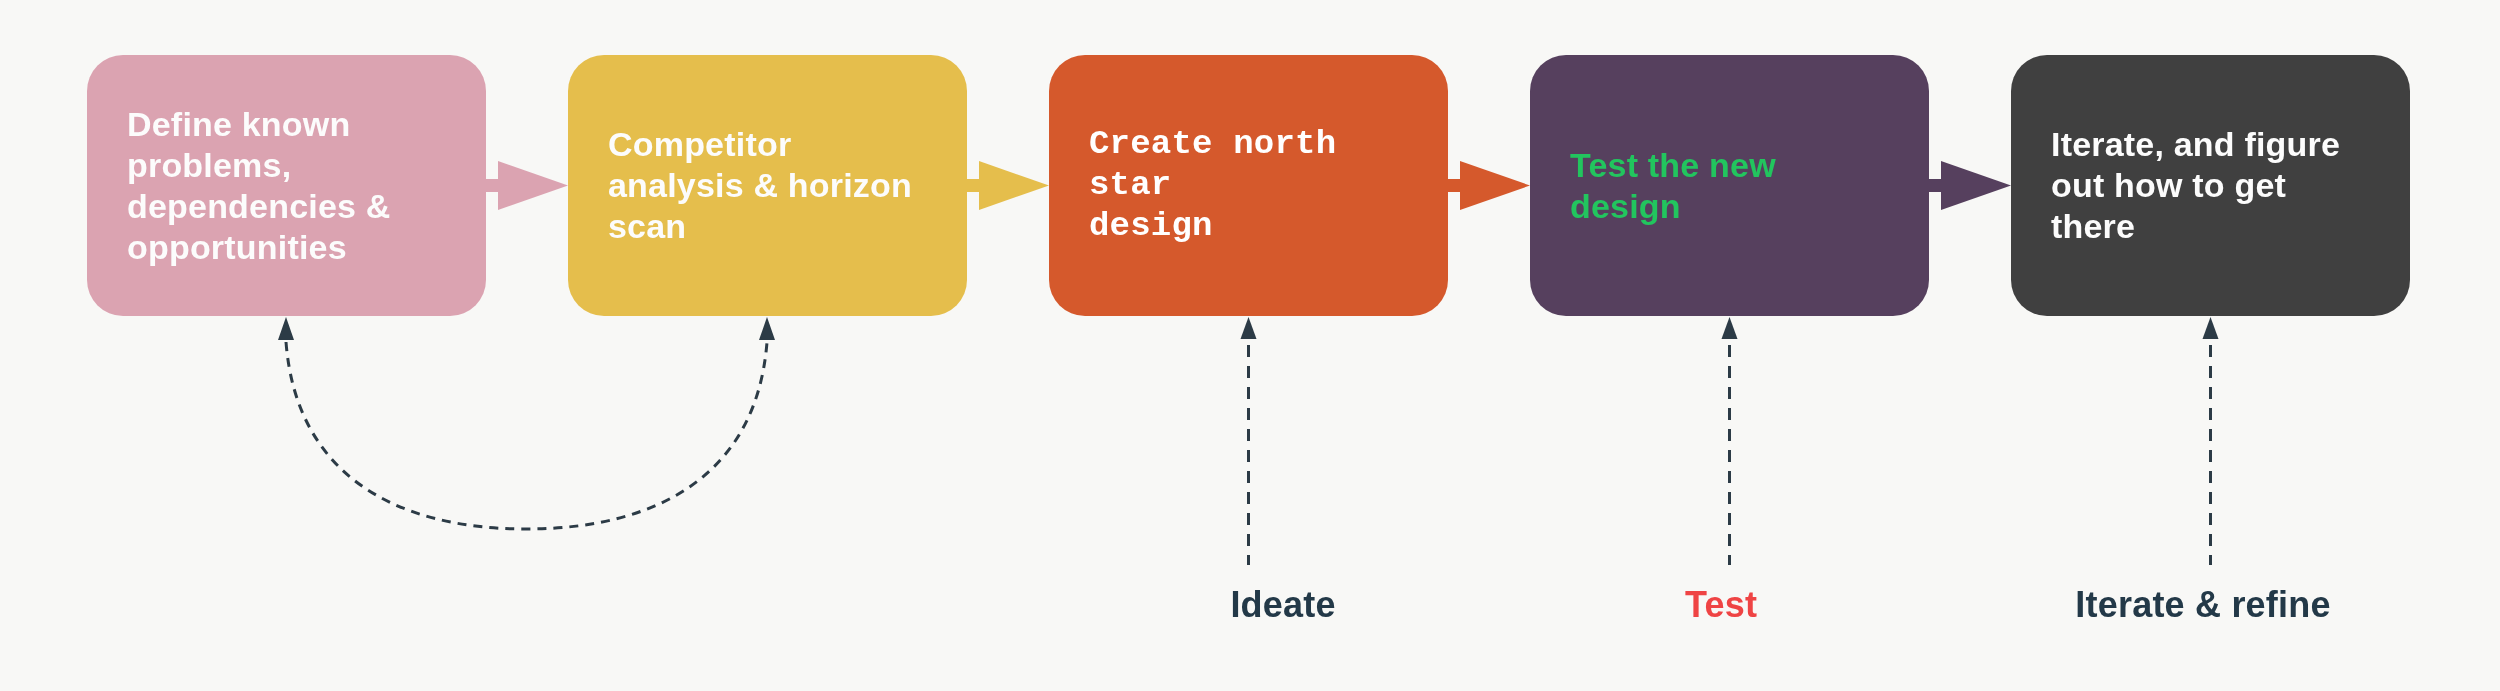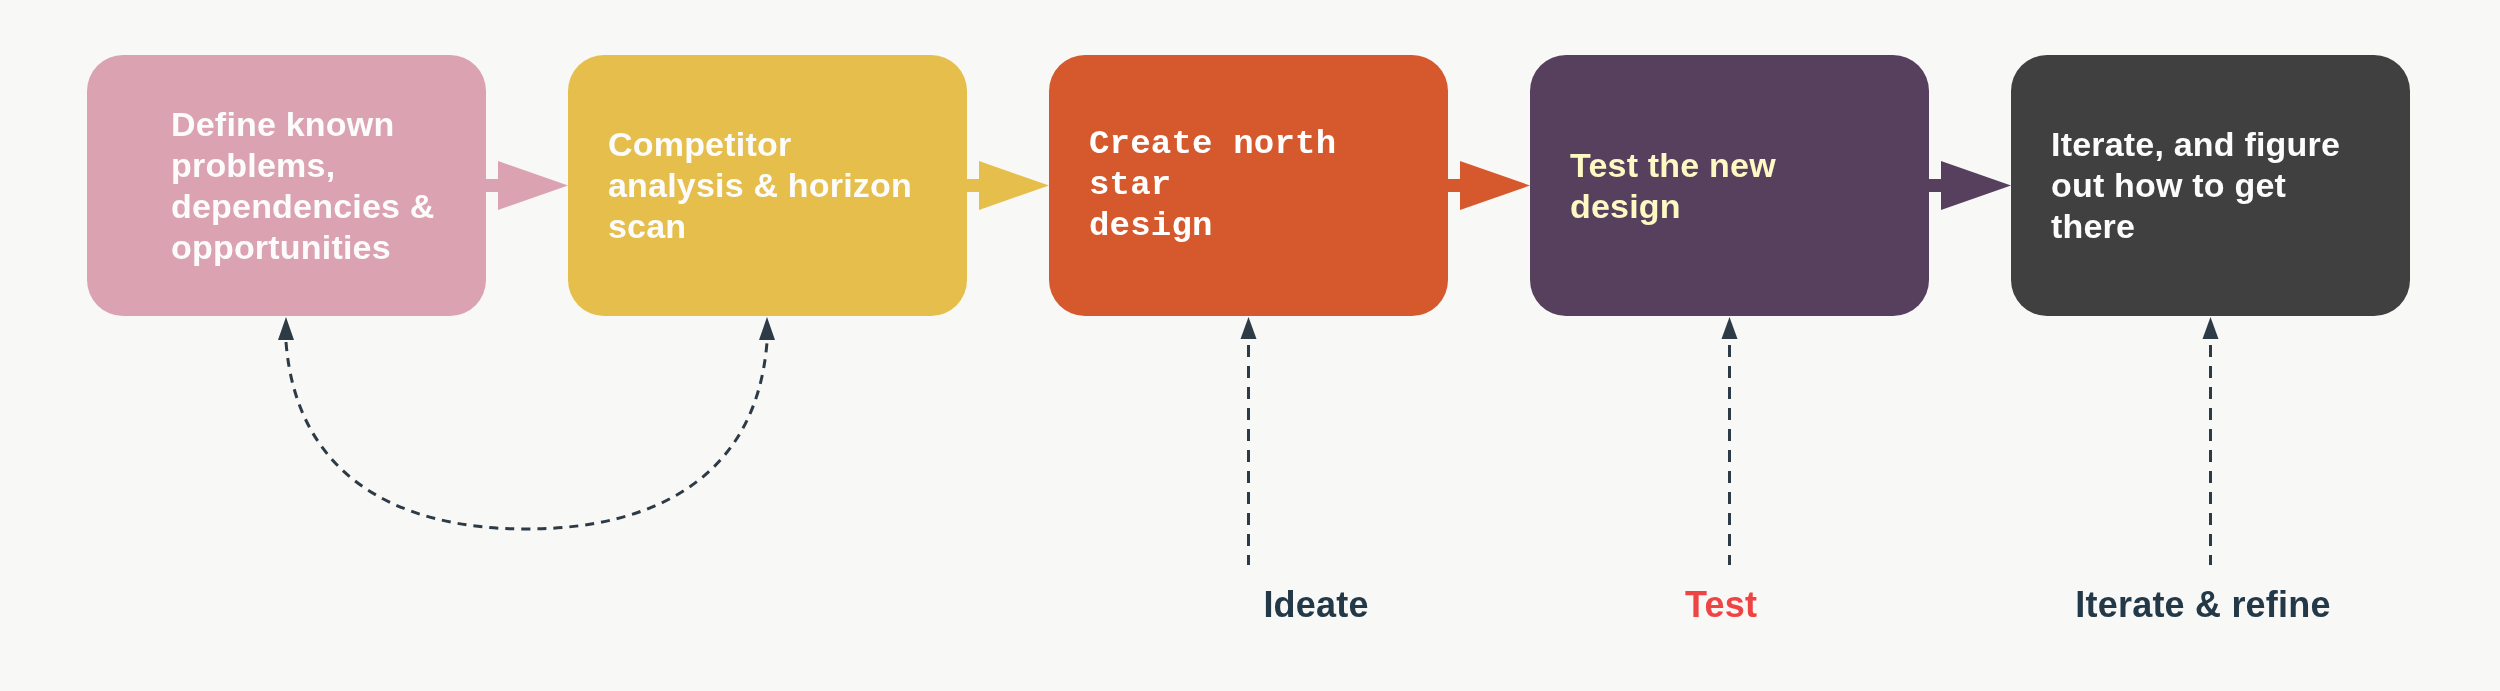--- a/index.html
+++ b/index.html
@@ -45,46 +45,46 @@
   }
   .phase-label {
     position: absolute;
     transform: translateX(-50%);
     font-size: 36px;
     font-weight: 700;
     white-space: nowrap;
     letter-spacing: 0.2px;
   }
   .phase-define  { left: 513px;  top: 595px; }
-  .phase-ideate  { left: 1316px; top: 584px; }
+  .phase-ideate  { left: 1283px; top: 584px; }
   .phase-test    { left: 1721px; top: 584px; }
   .phase-iterate { left: 2203px; top: 584px; }
 </style>
 </head>
 <body>
 
 <div class="canvas" style="background: rgb(248, 248, 246);">
 
-  <section class="step step-1" style="background: rgb(219, 163, 177); padding-left: 44px;">
+  <section class="step step-1" style="background: rgb(219, 163, 177);">
     <p class="step-label" style="color: rgb(252, 252, 252);">Define known
 problems,
 dependencies &amp;
 opportunities</p>
   </section>
   <section class="step step-2" style="background: rgb(229, 190, 76);">
     <p class="step-label" style="color: rgb(252, 252, 252);">Competitor
 analysis &amp; horizon
 scan</p>
   </section>
   <section class="step step-3" style="background: rgb(213, 89, 44);">
     <p class="step-label" style="color: #ffffff; font-family: Liberation Mono, monospace;">Create north star
 design</p>
   </section>
   <section class="step step-4" style="background: rgb(86, 64, 94);">
-    <p class="step-label" style="color: #fef9c3;">Test the new
+    <p class="step-label" style="color: #22c55e;">Test the new
 design</p>
   </section>
   <section class="step step-5" style="background: #404040;">
     <p class="step-label" style="color: rgb(252, 252, 252);">Iterate, and figure
 out how to get
 there</p>
   </section>
 
   <svg class="overlay" viewBox="0 0 2500 691" xmlns="http://www.w3.org/2000/svg">
 

